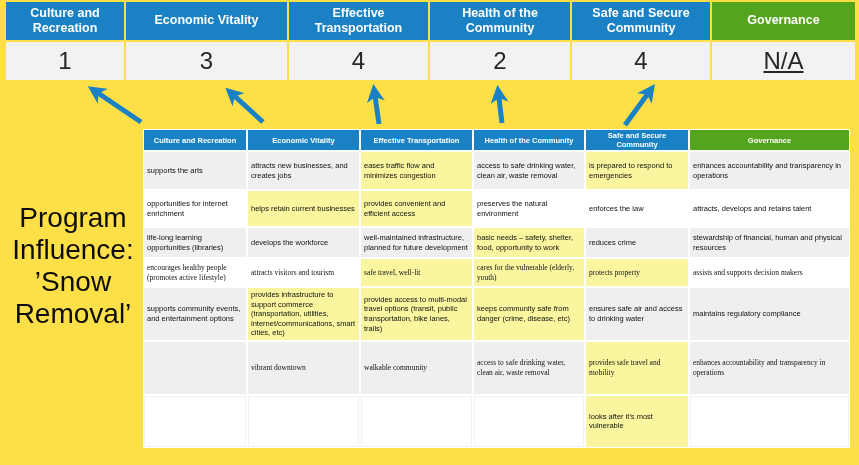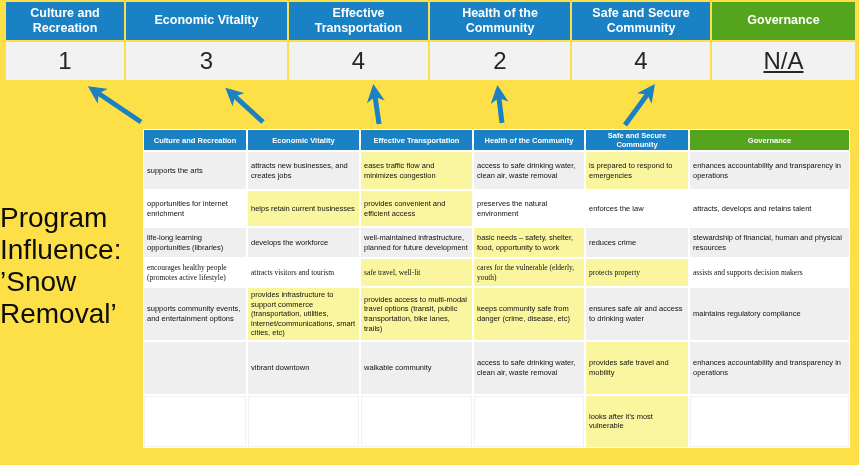--- a/index.html
+++ b/index.html
@@ -18,21 +18,21 @@
   .score-box.green{background:var(--accent_green);}
   .score-cell{
     background:var(--score_band);color:#262626;font-size:24px;
     display:flex;align-items:center;justify-content:center;box-sizing:border-box;
   }
   
   .arrows{position:absolute;left:40px;top:76px;width:680px;height:60px;}
   .arrows line{stroke:var(--accent_blue);stroke-width:5px;}
   
   .program-label{
-    position:absolute;left:0;top:202px;width:146px;
+    position:absolute;left:0;top:202px;width:146px;text-align:center;
     font-size:28px;line-height:32px;color:#0d0d0d;
   }
   
   table.matrix{
     position:absolute;left:143px;top:129px;border-collapse:separate;border-spacing:0;
     table-layout:fixed;width:707px;
   }
   table.matrix th{
     background:var(--accent_blue);color:#fff;font-weight:bold;font-size:7.5px;line-height:1.2;
     text-align:center;vertical-align:middle;border:1px solid #fff;padding:1px 2px;height:21px;box-sizing:border-box;
@@ -138,21 +138,21 @@
           <td>assists and supports decision makers</td>
         </tr>
         <tr style="height: 40px;">
           <td class="band">supports community events, and entertainment options</td>
           <td class="hl">provides infrastructure to support commerce (transportation, utilities, internet/communications, smart cities, etc)</td>
           <td class="hl">provides access to multi-modal travel options (transit, public transportation, bike lanes, trails)</td>
           <td class="hl">keeps community safe from danger (crime, disease, etc)</td>
           <td class="band">ensures safe air and access to drinking water</td>
           <td class="band">maintains regulatory compliance</td>
         </tr>
-        <tr style="height: 54px;">
+        <tr style="height: 54px; font-family: Liberation Serif, serif;">
           <td class="band"></td>
           <td class="band">vibrant downtown</td>
           <td class="band">walkable community</td>
           <td class="band">access to safe drinking water, clean air, waste removal</td>
           <td class="hl">provides safe travel and mobility</td>
           <td class="band">enhances accountability and transparency in operations</td>
         </tr>
         <tr style="height: 53px;">
           <td class="empty-white"></td>
           <td class="empty-white"></td>

